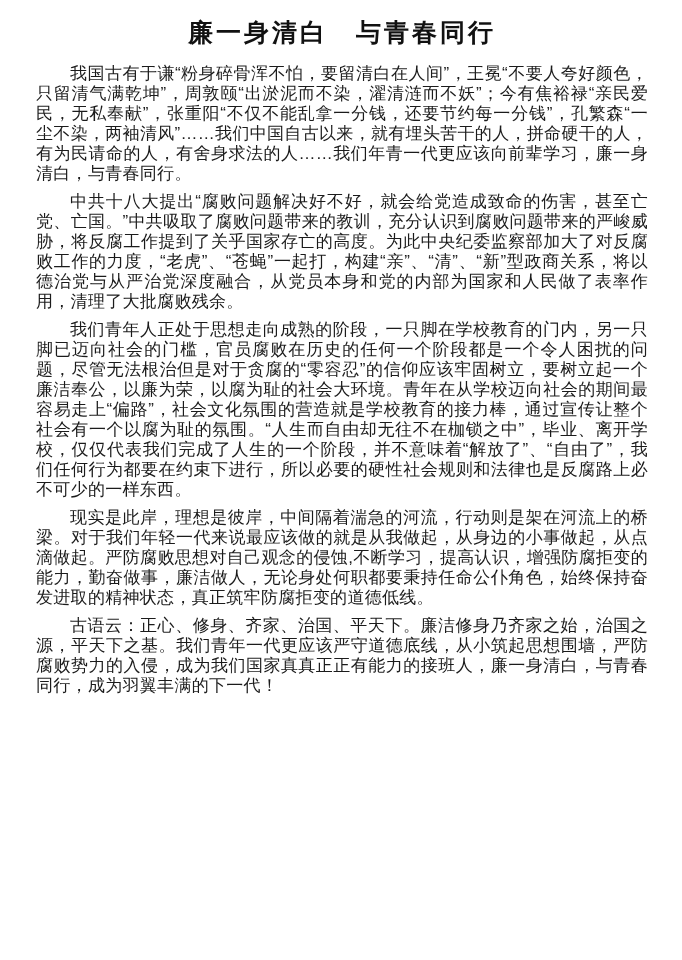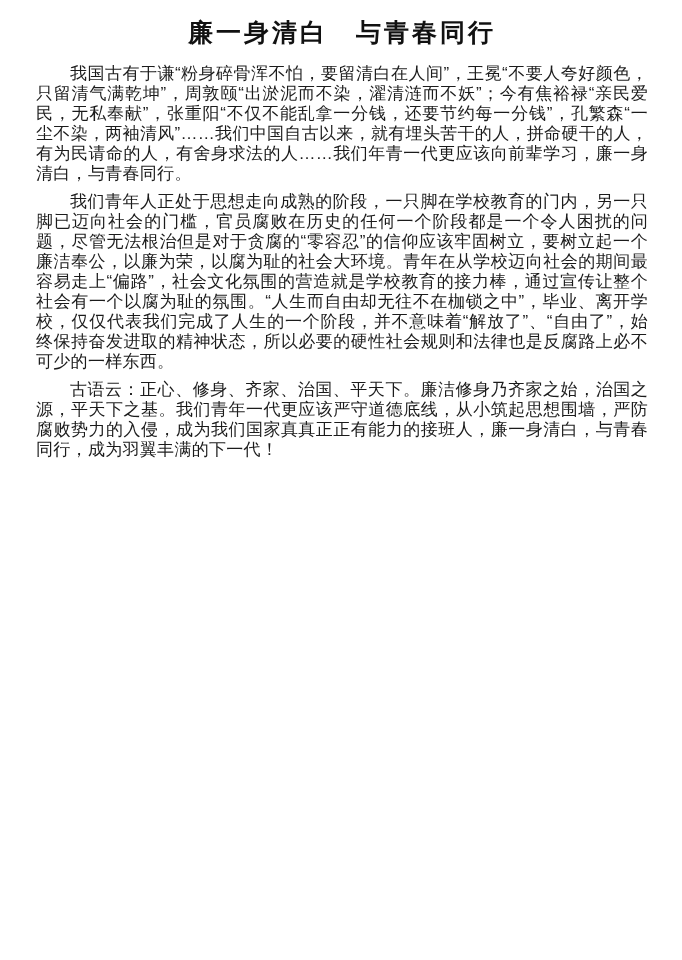--- a/index.html
+++ b/index.html
@@ -37,15 +37,17 @@
     word-break: break-all;
   }
 </style>
 </head>
 <body>
 
 <div class="page">
   <h1 class="doc-title">廉一身清白　与青春同行</h1>
 
   <p class="para">我国古有于谦“粉身碎骨浑不怕，要留清白在人间”，王冕“不要人夸好颜色，只留清气满乾坤”，周敦颐“出淤泥而不染，濯清涟而不妖”；今有焦裕禄“亲民爱民，无私奉献”，张重阳“不仅不能乱拿一分钱，还要节约每一分钱”，孔繁森“一尘不染，两袖清风”……我们中国自古以来，就有埋头苦干的人，拼命硬干的人，有为民请命的人，有舍身求法的人……我们年青一代更应该向前辈学习，廉一身清白，与青春同行。</p>
-  <p class="para">我们青年人正处于思想走向成熟的阶段，一只脚在学校教育的门内，另一只脚已迈向社会的门槛，官员腐败在历史的任何一个阶段都是一个令人困扰的问题，尽管无法根治但是对于贪腐的“零容忍”的信仰应该牢固树立，要树立起一个廉洁奉公，以廉为荣，以腐为耻的社会大环境。青年在从学校迈向社会的期间最容易走上“偏路”，社会文化氛围的营造就是学校教育的接力棒，通过宣传让整个社会有一个以腐为耻的氛围。“人生而自由却无往不在枷锁之中”，毕业、离开学校，仅仅代表我们完成了人生的一个阶段，并不意味着“解放了”、“自由了”，始终保持奋发进取的精神状态，所以必要的硬性社会规则和法律也是反腐路上必不可少的一样东西。</p>
+  <p class="para">中共十八大提出“腐败问题解决好不好，就会给党造成致命的伤害，甚至亡党、亡国。”中共吸取了腐败问题带来的教训，充分认识到腐败问题带来的严峻威胁，将反腐工作提到了关乎国家存亡的高度。为此中央纪委监察部加大了对反腐败工作的力度，“老虎”、“苍蝇”一起打，构建“亲”、“清”、“新”型政商关系，将以德治党与从严治党深度融合，从党员本身和党的内部为国家和人民做了表率作用，清理了大批腐败残余。</p>
+  <p class="para">我们青年人正处于思想走向成熟的阶段，一只脚在学校教育的门内，另一只脚已迈向社会的门槛，官员腐败在历史的任何一个阶段都是一个令人困扰的问题，尽管无法根治但是对于贪腐的“零容忍”的信仰应该牢固树立，要树立起一个廉洁奉公，以廉为荣，以腐为耻的社会大环境。青年在从学校迈向社会的期间最容易走上“偏路”，社会文化氛围的营造就是学校教育的接力棒，通过宣传让整个社会有一个以腐为耻的氛围。“人生而自由却无往不在枷锁之中”，毕业、离开学校，仅仅代表我们完成了人生的一个阶段，并不意味着“解放了”、“自由了”，我们任何行为都要在约束下进行，所以必要的硬性社会规则和法律也是反腐路上必不可少的一样东西。</p>
+  <p class="para">现实是此岸，理想是彼岸，中间隔着湍急的河流，行动则是架在河流上的桥梁。对于我们年轻一代来说最应该做的就是从我做起，从身边的小事做起，从点滴做起。严防腐败思想对自己观念的侵蚀,不断学习，提高认识，增强防腐拒变的能力，勤奋做事，廉洁做人，无论身处何职都要秉持任命公仆角色，始终保持奋发进取的精神状态，真正筑牢防腐拒变的道德低线。</p>
   <p class="para"><span>古语云：正心、修身、齐家、治国、平天下。廉洁修身乃齐家之始，治国之源，平天下之基。我们青年一代更应该严守道德底线，从小筑起思想围墙，严防腐败势力的入侵，成为我们国家真真正正有能力的接班人，廉一身清白，与青春同行，成为羽翼丰满的下一代！</span></p>
 </div>
 
 </body></html>

